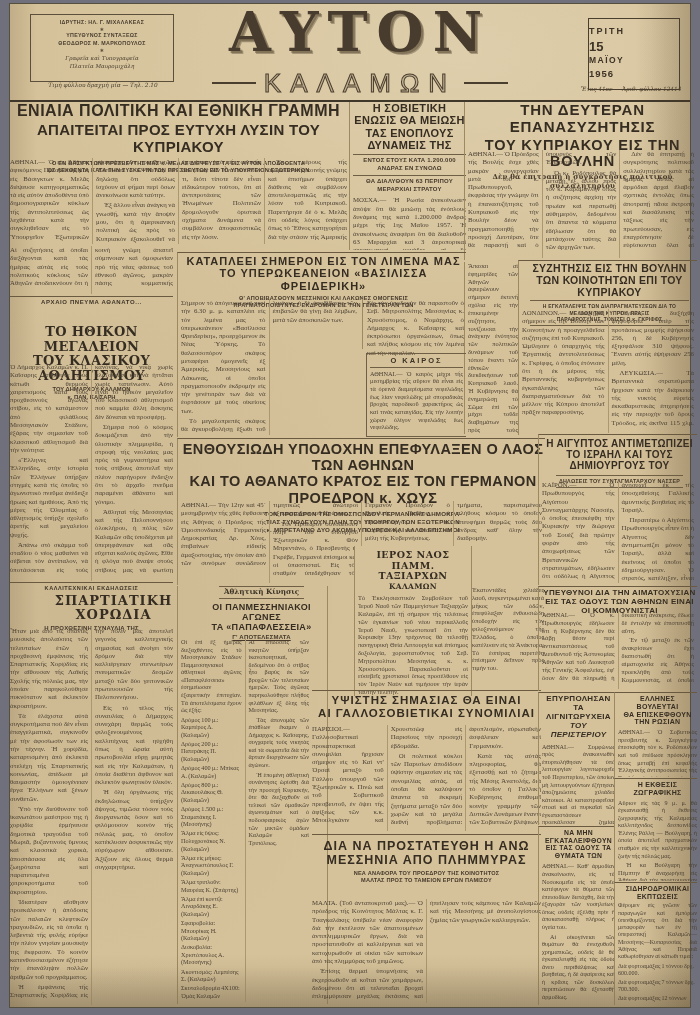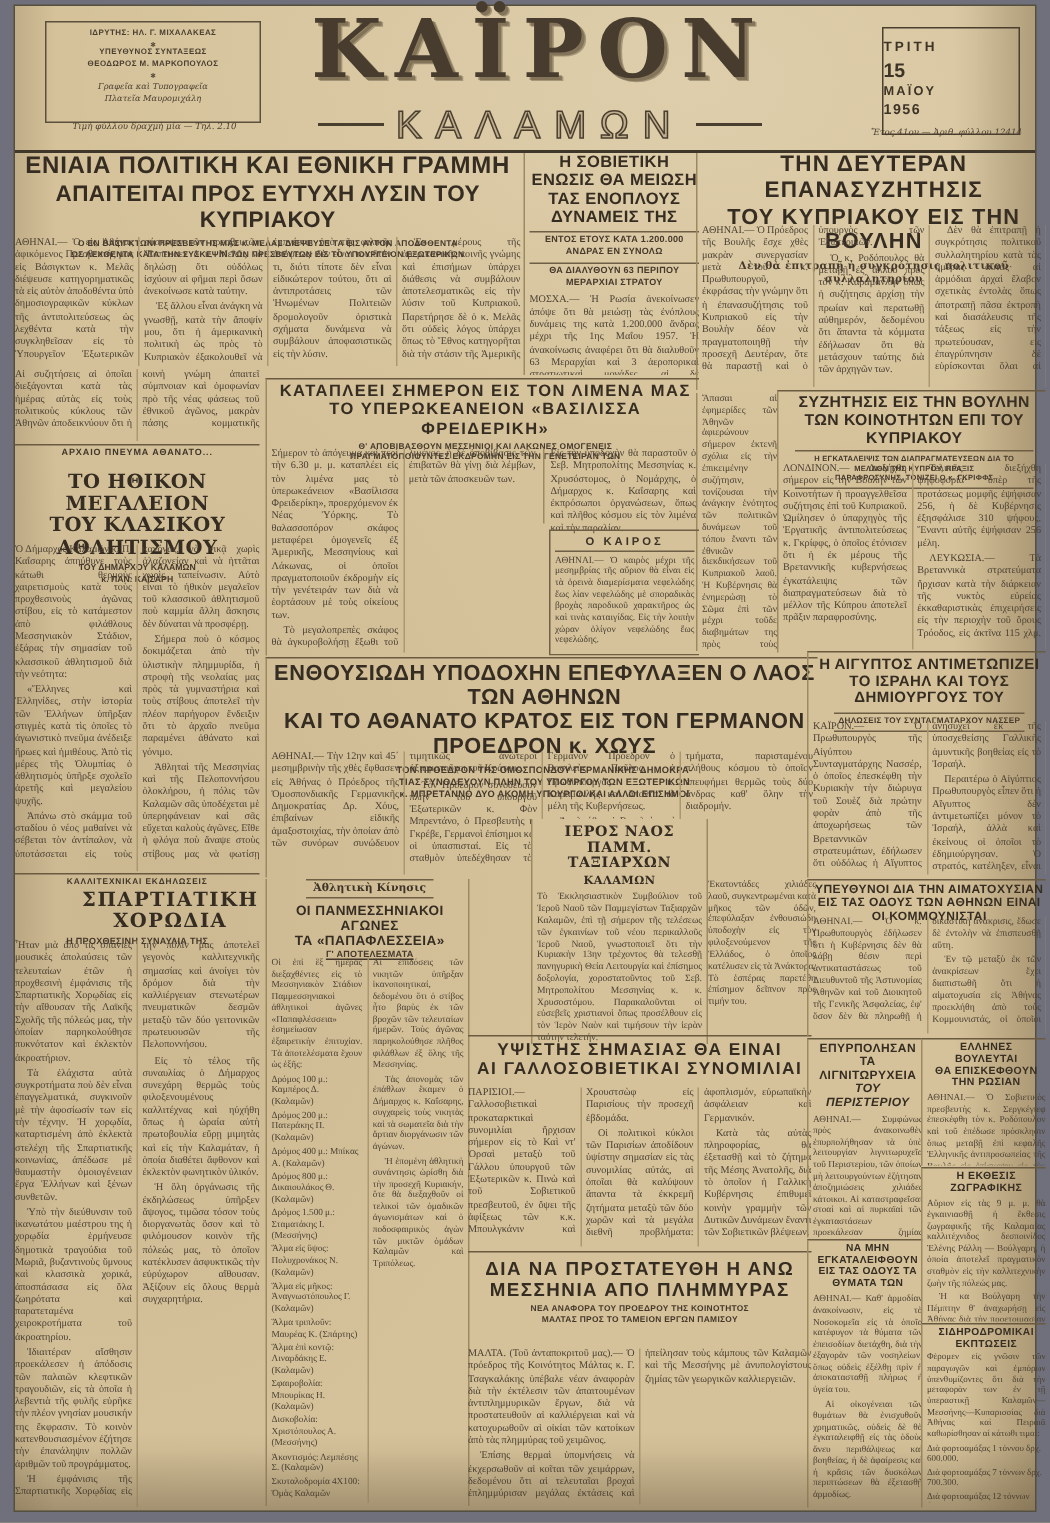--- a/index.html
+++ b/index.html
@@ -63,21 +63,21 @@
     <div class="l">ΙΔΡΥΤΗΣ: ΗΛ. Γ. ΜΙΧΑΛΑΚΕΑΣ</div>
     <div class="star">✱</div>
     <div class="l">ΥΠΕΥΘΥΝΟΣ ΣΥΝΤΑΞΕΩΣ</div>
     <div class="l">ΘΕΟΔΩΡΟΣ Μ. ΜΑΡΚΟΠΟΥΛΟΣ</div>
     <div class="star">✱</div>
     <div class="i">Γραφεῖα καὶ Τυπογραφεῖα</div>
     <div class="i">Πλατεῖα Μαυρομιχάλη</div>
   </div>
   <div class="priceline">Τιμὴ φύλλου δραχμὴ μία — Τηλ. 2.10</div>
 
-  <div class="mast-title">ΚΑΪΡΟΝ</div>
+  <div class="mast-title">ΑΥΤΟΝ</div>
   <div class="subtitle-row">
     <div class="dashline"></div>
     <div class="mast-sub">ΚΑΛΑΜΩΝ</div>
     <div class="dashline"></div>
   </div>
 
   <div class="datebox">
     <div class="d1">ΤΡΙΤΗ</div>
     <div class="d2">15</div>
     <div class="d3">ΜΑΪΟΥ</div>
@@ -146,21 +146,21 @@
       <div class="cols2">
           <p>ΛΟΝΔΙΝΟΝ.— Διεξήχθη σήμερον εἰς τὴν Βουλὴν τῶν Κοινοτήτων ἡ προαγγελθεῖσα συζήτησις ἐπὶ τοῦ Κυπριακοῦ. Ὡμίλησεν ὁ ὑπαρχηγὸς τῆς Ἐργατικῆς ἀντιπολιτεύσεως κ. Γκρίφφς, ὁ ὁποῖος ἐτόνισεν ὅτι ἡ ἐκ μέρους τῆς Βρεταννικῆς κυβερνήσεως ἐγκατάλειψις τῶν διαπραγματεύσεων διὰ τὸ μέλλον τῆς Κύπρου ἀποτελεῖ πρᾶξιν παραφροσύνης.</p>
           <p>Τελικῶς διεξήχθη ψηφοφορία· ὑπὲρ τῆς προτάσεως μομφῆς ἐψήφισαν 256, ἡ δὲ Κυβέρνησις ἐξησφάλισε 310 ψήφους. Ἔναντι αὐτῆς ἐψήφισαν 256 μέλη.</p>
           <p>ΛΕΥΚΩΣΙΑ.— Τὰ Βρεταννικὰ στρατεύματα ἤρχισαν κατὰ τὴν διάρκειαν τῆς νυκτὸς εὐρείας ἐκκαθαριστικὰς ἐπιχειρήσεις εἰς τὴν περιοχὴν τοῦ ὄρους Τρόοδος, εἰς ἀκτῖνα 115 χλμ. Ἑκατοντάδες κατοίκων συνελήφθησαν πρὸς ἐξακρίβωσιν στοιχείων.</p>
         </div>
     </div>
   </div>
 
   <div class="art bt" style="left:0;top:292px;width:163px;height:284px;">
     <div class="kick" style="margin-top:2px;">ΑΡΧΑΙΟ ΠΝΕΥΜΑ ΑΘΑΝΑΤΟ...</div>
-    <div class="hd serif" style="font-size:13px;margin-top:9px;">ΤΟ ΗΘΙΚΟΝ ΜΕΓΑΛΕΙΟΝ</div>
+    <div class="hd serif" style="font-size:13px;margin-top:19px;">ΤΟ ΗΘΙΚΟΝ ΜΕΓΑΛΕΙΟΝ</div>
     <div class="hd serif" style="font-size:13px;">ΤΟΥ ΚΛΑΣΙΚΟΥ ΑΘΛΗΤΙΣΜΟΥ</div>
     <div class="byline" style="margin-top:3px;">ΤΟΥ ΔΗΜΑΡΧΟΥ ΚΑΛΑΜΩΝ</div>
     <div class="byline">κ. ΠΑΝ. ΚΑΪΣΑΡΗ</div>
     <div class="body" style="position:absolute;left:0;top:66px;width:163px;height:218px;">
       <div class="cols2">
           <p>Ὁ Δήμαρχος Καλαμῶν κ. Π. Καΐσαρης ἀπηύθυνε τοὺς κάτωθι θερμοὺς χαιρετισμοὺς κατὰ τοὺς προχθεσινοὺς ἀγῶνας στίβου, εἰς τὸ κατάμεστον ἀπὸ φιλάθλους Μεσσηνιακὸν Στάδιον, ἐξάρας τὴν σημασίαν τοῦ κλασσικοῦ ἀθλητισμοῦ διὰ τὴν νεότητα:</p>
           <p>«Ἕλληνες καὶ Ἑλληνίδες, στὴν ἱστορία τῶν Ἑλλήνων ὑπῆρξαν στιγμὲς κατὰ τὶς ὁποῖες τὸ ἀγωνιστικὸ πνεῦμα ἀνέδειξε ἥρωες καὶ ἡμιθέους. Ἀπὸ τὶς μέρες τῆς Ὀλυμπίας ὁ ἀθλητισμὸς ὑπῆρξε σχολεῖο ἀρετῆς καὶ μεγαλείου ψυχῆς.</p>
           <p>Ἀπάνω στὸ σκάμμα τοῦ σταδίου ὁ νέος μαθαίνει νὰ σέβεται τὸν ἀντίπαλον, νὰ ὑποτάσσεται εἰς τοὺς κανόνας, νὰ νικᾷ χωρὶς ἀλαζονείαν καὶ νὰ ἡττᾶται χωρὶς ταπείνωσιν. Αὐτὸ εἶναι τὸ ἠθικὸν μεγαλεῖον τοῦ κλασσικοῦ ἀθλητισμοῦ ποὺ καμμία ἄλλη ἄσκησις δὲν δύναται νὰ προσφέρῃ.</p>
           <p>Σήμερα ποὺ ὁ κόσμος δοκιμάζεται ἀπὸ τὴν ὑλιστικὴν πλημμυρίδα, ἡ στροφὴ τῆς νεολαίας μας πρὸς τὰ γυμναστήρια καὶ τοὺς στίβους ἀποτελεῖ τὴν πλέον παρήγορον ἔνδειξιν ὅτι τὸ ἀρχαῖο πνεῦμα παραμένει ἀθάνατο καὶ γόνιμο.</p>
           <p>Ἀθληταὶ τῆς Μεσσηνίας καὶ τῆς Πελοποννήσου ὁλοκλήρου, ἡ πόλις τῶν Καλαμῶν σᾶς ὑποδέχεται μὲ ὑπερηφάνειαν καὶ σᾶς εὔχεται καλοὺς ἀγῶνες. Εἴθε ἡ φλόγα ποὺ ἄναψε στοὺς στίβους μας νὰ φωτίσῃ ὁλόκληρον τὴν ἑλληνικὴν νεότητα».</p>
@@ -233,21 +233,21 @@
 
   <div class="art bl br" style="left:344px;top:542px;width:110px;height:146px;background:#d5c29a;padding:2px 3px;">
     <div class="hd serif" style="font-size:9.5px;letter-spacing:.5px;margin-top:2px;">ΙΕΡΟΣ ΝΑΟΣ</div>
     <div class="hd serif" style="font-size:9.5px;letter-spacing:.5px;">ΠΑΜΜ. ΤΑΞΙΑΡΧΩΝ</div>
     <div class="hd serif" style="font-size:7.5px;margin-top:1px;">ΚΑΛΑΜΩΝ</div>
     <div class="body" style="margin-top:3px;font-size:6.4px;height:104px;overflow:hidden;">
         <p>Τὸ Ἐκκλησιαστικὸν Συμβούλιον τοῦ Ἱεροῦ Ναοῦ τῶν Παμμεγίστων Ταξιαρχῶν Καλαμῶν, ἐπὶ τῇ σήμερον τῆς τελέσεως τῶν ἐγκαινίων τοῦ νέου περικαλλοῦς Ἱεροῦ Ναοῦ, γνωστοποιεῖ ὅτι τὴν Κυριακὴν 13ην τρέχοντος θὰ τελεσθῇ πανηγυρικὴ Θεία Λειτουργία καὶ ἐπίσημος δοξολογία, χοροστατοῦντος τοῦ Σεβ. Μητροπολίτου Μεσσηνίας κ. κ. Χρυσοστόμου. Παρακαλοῦνται οἱ εὐσεβεῖς χριστιανοὶ ὅπως προσέλθουν εἰς τὸν Ἱερὸν Ναὸν καὶ τιμήσουν τὴν ἱερὰν ταύτην τελετήν.</p>
       </div>
   </div>
 
-  <div class="art bl br" style="left:167px;top:582px;width:131px;height:418px;padding-left:3px;">
+  <div class="art bl br" style="left:167px;top:582px;width:131px;height:418px;padding-left:18px;">
     <div class="kick2"><span>Ἀθλητικὴ Κίνησις</span></div>
     <div class="hd" style="font-size:9px;margin-top:3px;">ΟΙ ΠΑΝΜΕΣΣΗΝΙΑΚΟΙ ΑΓΩΝΕΣ</div>
     <div class="hd" style="font-size:9px;">ΤΑ «ΠΑΠΑΦΛΕΣΣΕΙΑ»</div>
     <div class="deck" style="margin-top:2px;font-size:6px;text-decoration:underline;">Γ' ΑΠΟΤΕΛΕΣΜΑΤΑ</div>
     <div class="body" style="position:absolute;left:3px;top:52px;width:128px;height:364px;font-size:6.2px;">
       <div class="cols2">
         <p style="text-indent:0;">Οἱ ἐπὶ ἓξ ἡμέρας διεξαχθέντες εἰς τὸ Μεσσηνιακὸν Στάδιον Παμμεσσηνιακοὶ ἀθλητικοὶ ἀγῶνες «Παπαφλέσσεια» ἐσημείωσαν ἐξαιρετικὴν ἐπιτυχίαν. Τὰ ἀποτελέσματα ἔχουν ὡς ἑξῆς:</p>
         <div>
             <div class="ln">Δρόμος 100 μ.: Καμπέρος Δ. (Καλαμῶν)</div>
             <div class="ln">Δρόμος 200 μ.: Πατεράκης Π. (Καλαμῶν)</div>

